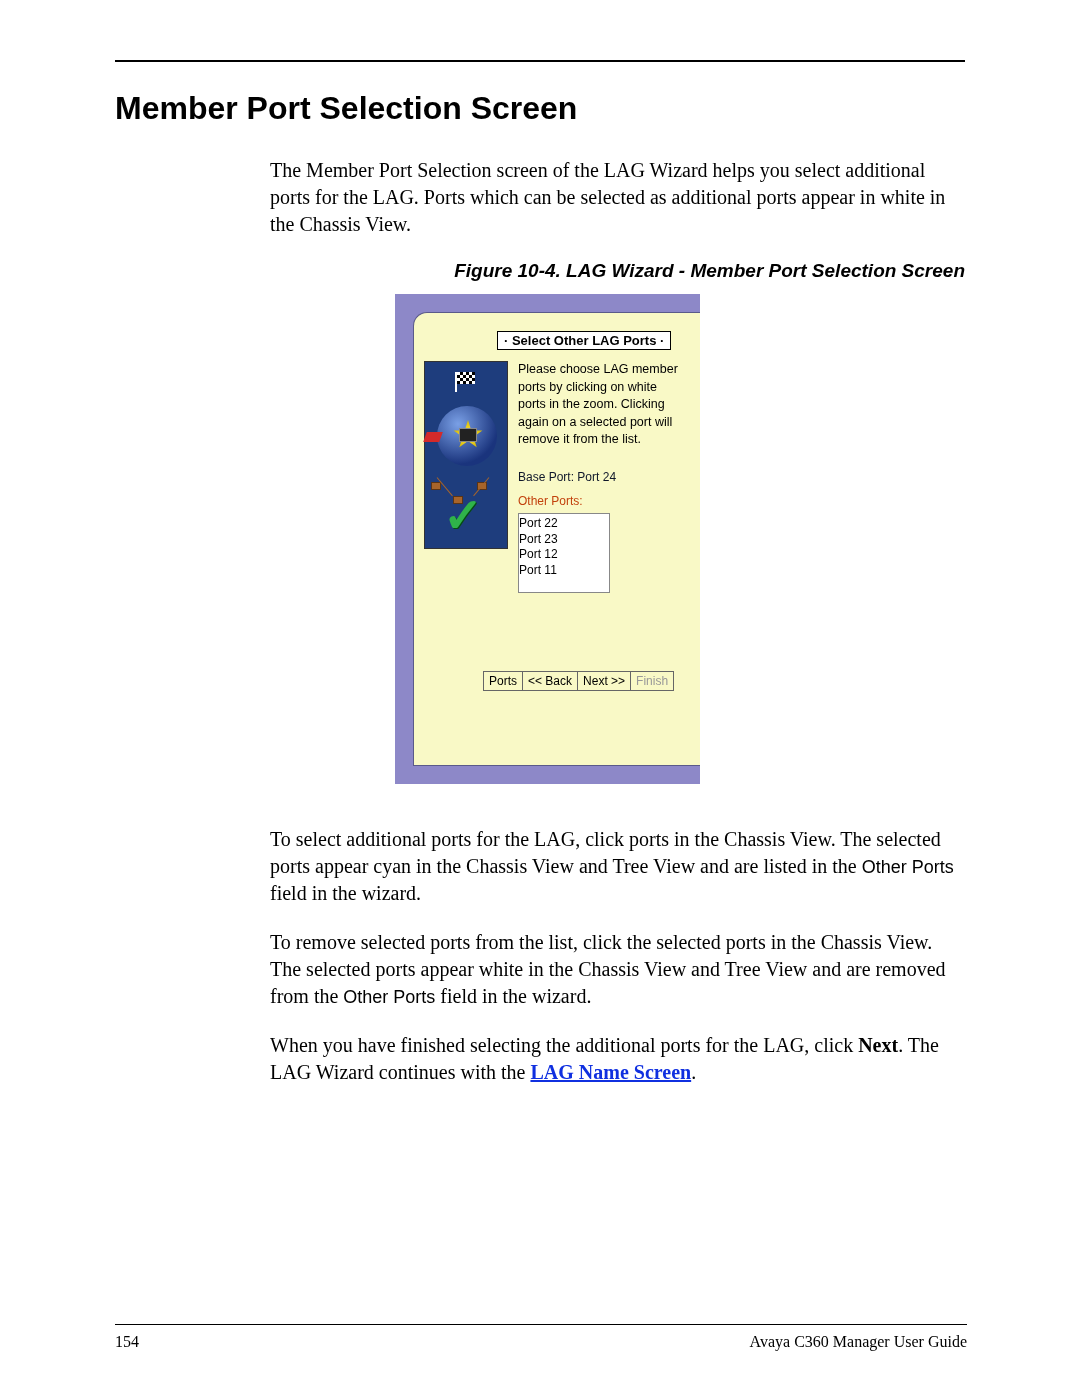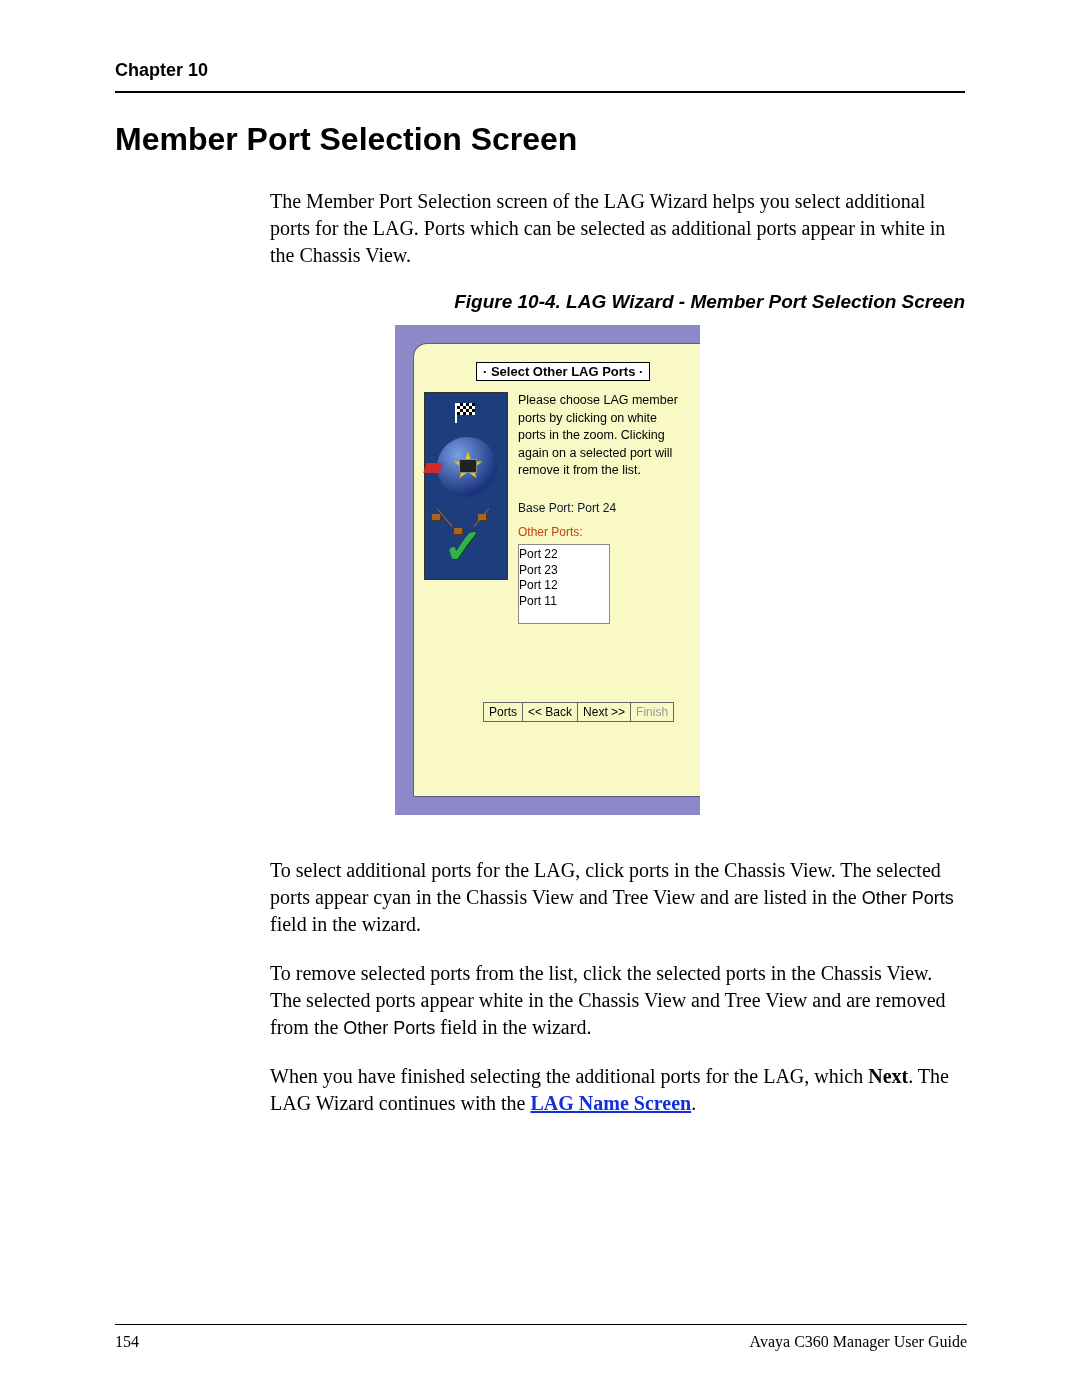--- a/index.html
+++ b/index.html
@@ -65,21 +65,21 @@
     background: #f9f9c6;
     border-top-left-radius: 14px;
     border: 1px solid #5a5a8a;
     border-right: none;
     position: relative;
     overflow: hidden;
   }
   .wizard-header-box {
     position: absolute;
     top: 18px;
-    left: 62px;
+    left: 83px;
     background: #fff;
     border: 1px solid #000;
     padding: 1px 6px;
     font-family: Arial, sans-serif;
     font-size: 13px;
     font-weight: bold;
   }
   .wizard-content {
     display: flex;
     gap: 10px;
@@ -185,21 +185,20 @@
   .hr-bottom { border: none; border-top: 1px solid #000; margin-bottom: 8px; }
   .footer-row {
     display: flex; justify-content: space-between;
     font-size: 16px;
   }
 </style>
 </head>
 <body>
 
 <div class="page">
-  <div class="chapter-header">Chapter 10</div>
   <hr class="hr-top">
 
   <h1 class="section-title">Member Port Selection Screen</h1>
 
   <div class="body-text para">The Member Port Selection screen of the LAG Wizard helps you select additional ports for the LAG. Ports which can be selected as additional ports appear in white in the Chassis View.</div>
 
   <div class="figure-caption">Figure 10-4. LAG Wizard - Member Port Selection Screen</div>
 
   <div class="figure-wrap">
     <div class="wizard-frame">
@@ -243,21 +242,21 @@
 
   <div class="body-text para">
     <span>To select additional ports for the LAG, click ports in the Chassis View. The selected ports appear cyan in the Chassis View and Tree View and are listed in the </span><span class="sans-inline">Other Ports</span><span> field in the wizard.</span>
   </div>
 
   <div class="body-text para">
     <span>To remove selected ports from the list, click the selected ports in the Chassis View. The selected ports appear white in the Chassis View and Tree View and are removed from the </span><span class="sans-inline">Other Ports</span><span> field in the wizard.</span>
   </div>
 
   <div class="body-text para">
-    <span>When you have finished selecting the additional ports for the LAG, which </span><span class="bold">Next</span><span>. The LAG Wizard continues with the </span><a class="link">LAG Name Screen</a><span>.</span>
+    <span>When you have finished selecting the additional ports for the LAG, click </span><span class="bold">Next</span><span>. The LAG Wizard continues with the </span><a class="link">LAG Name Screen</a><span>.</span>
   </div>
 
   <div class="footer">
     <hr class="hr-bottom">
     <div class="footer-row">
       <span>154</span>
       <span>Avaya C360 Manager User Guide</span>
     </div>
   </div>
 </div>

